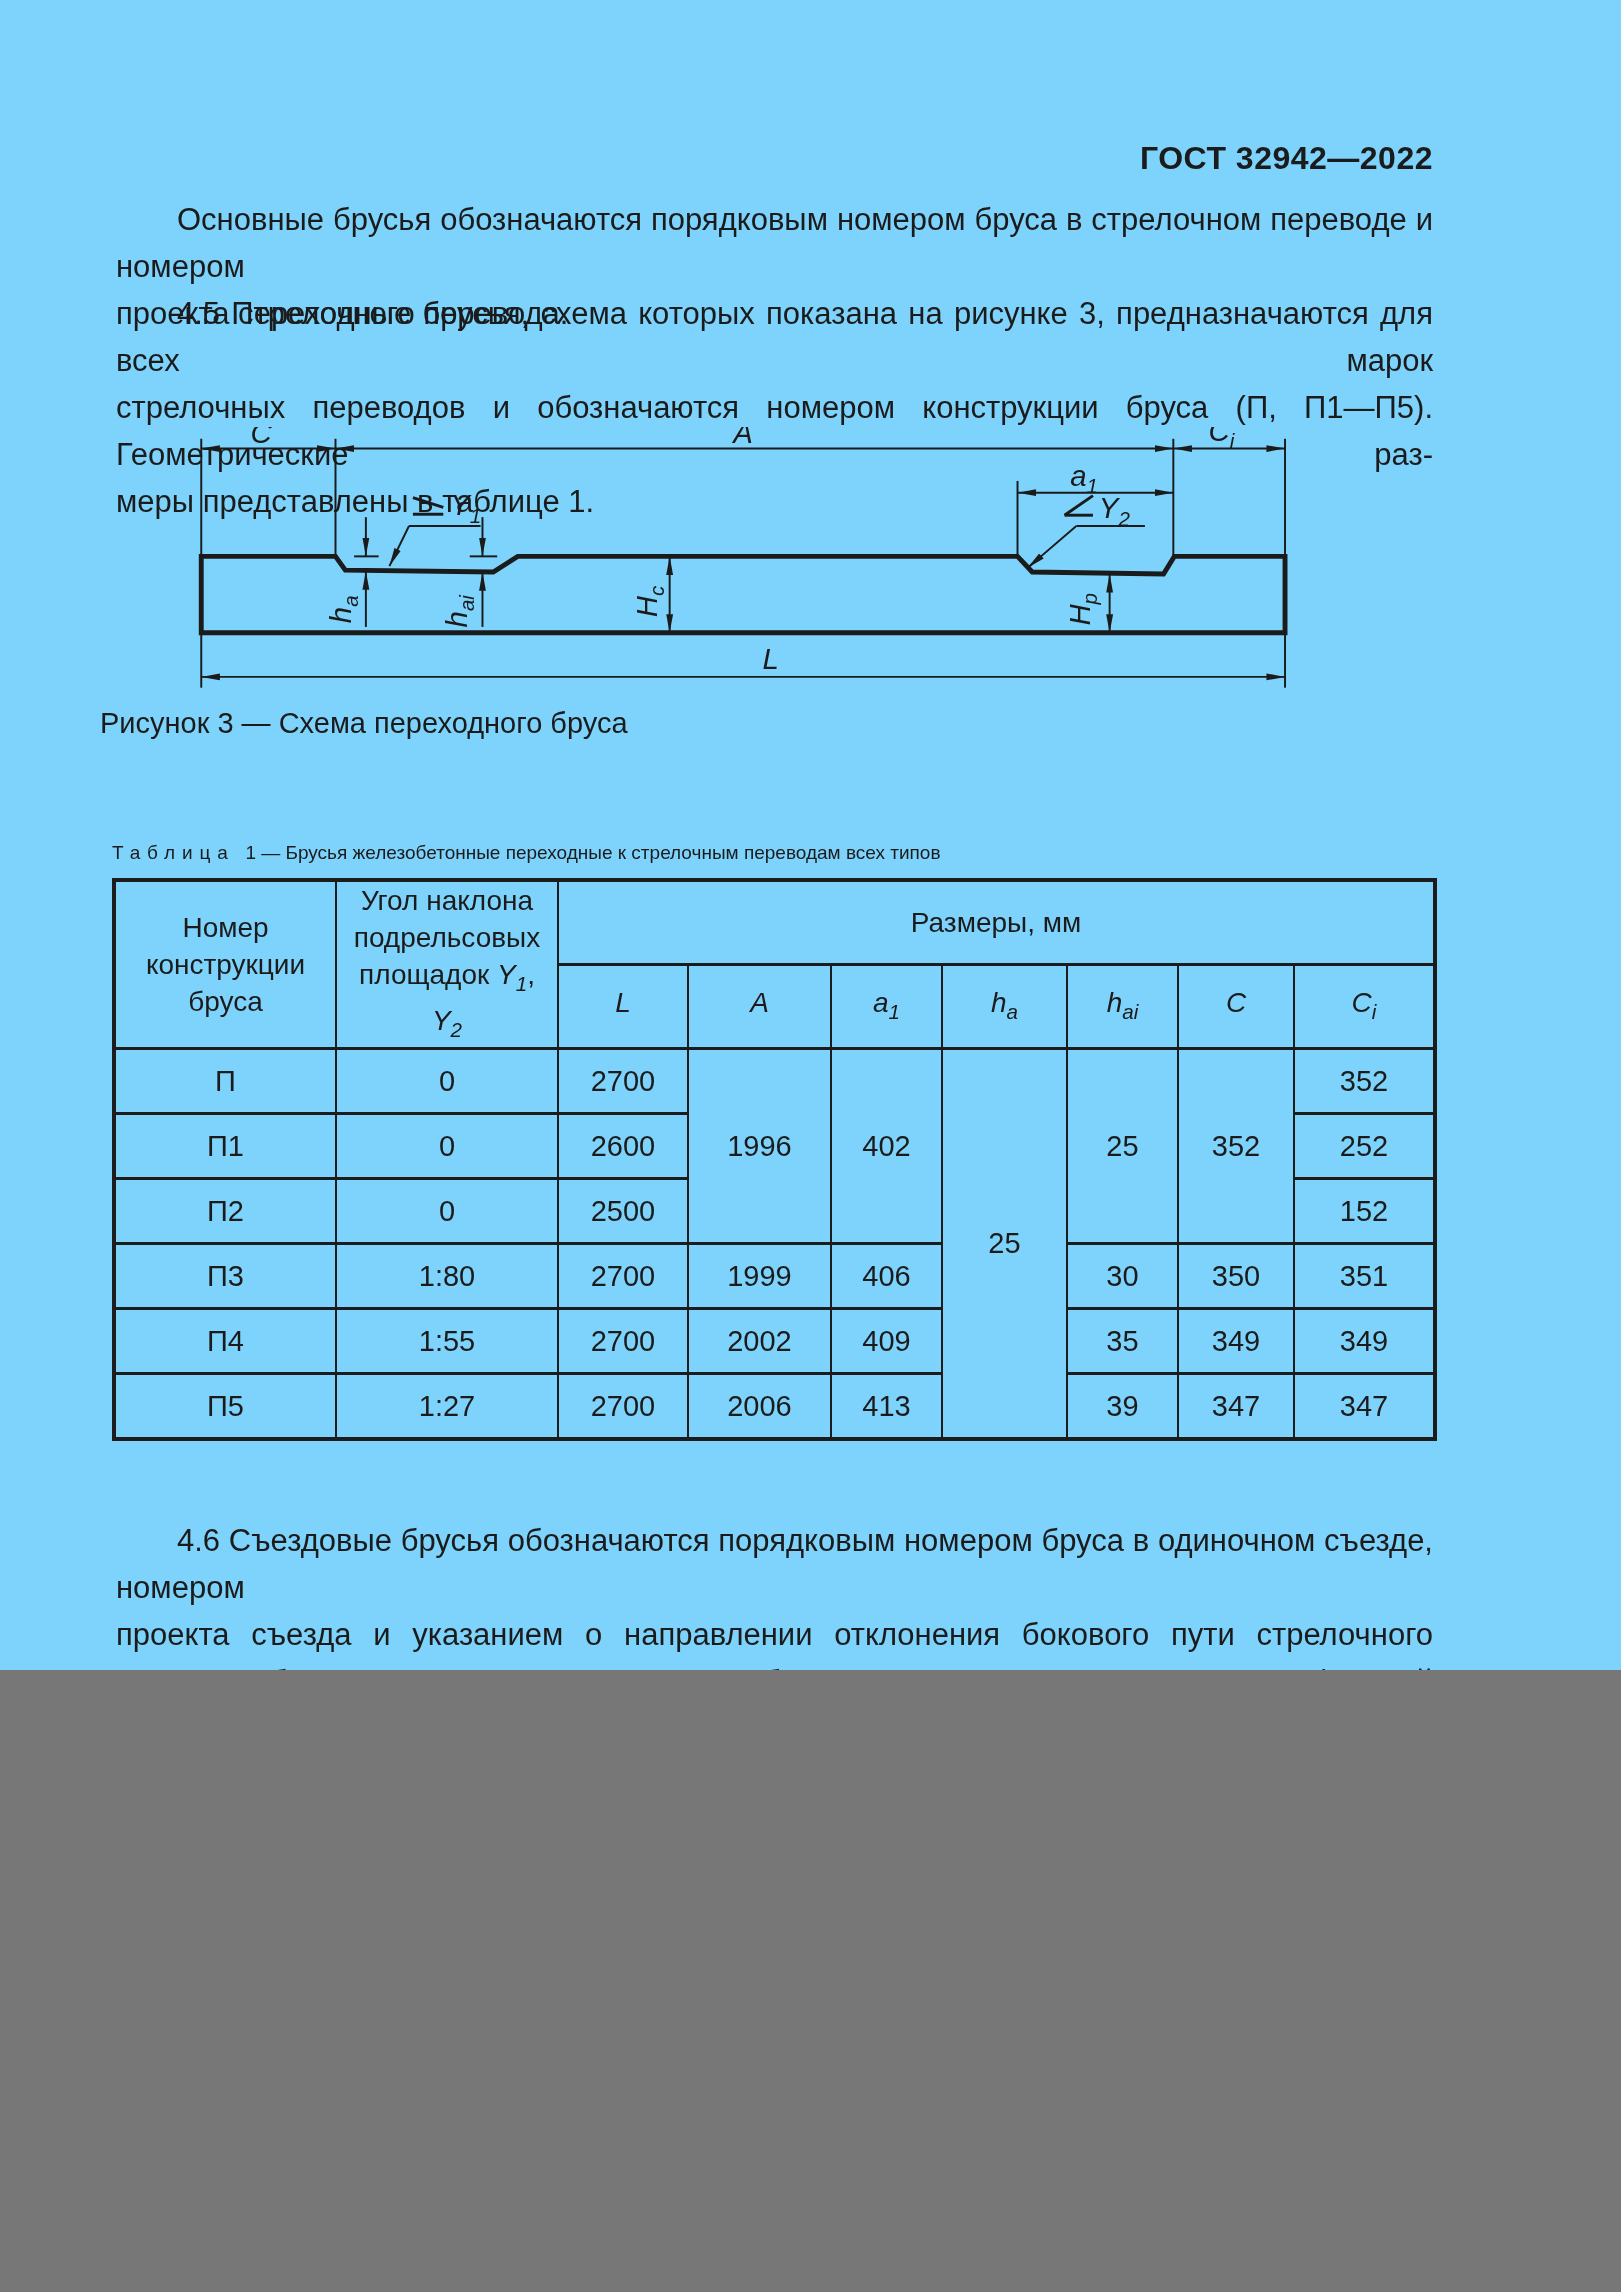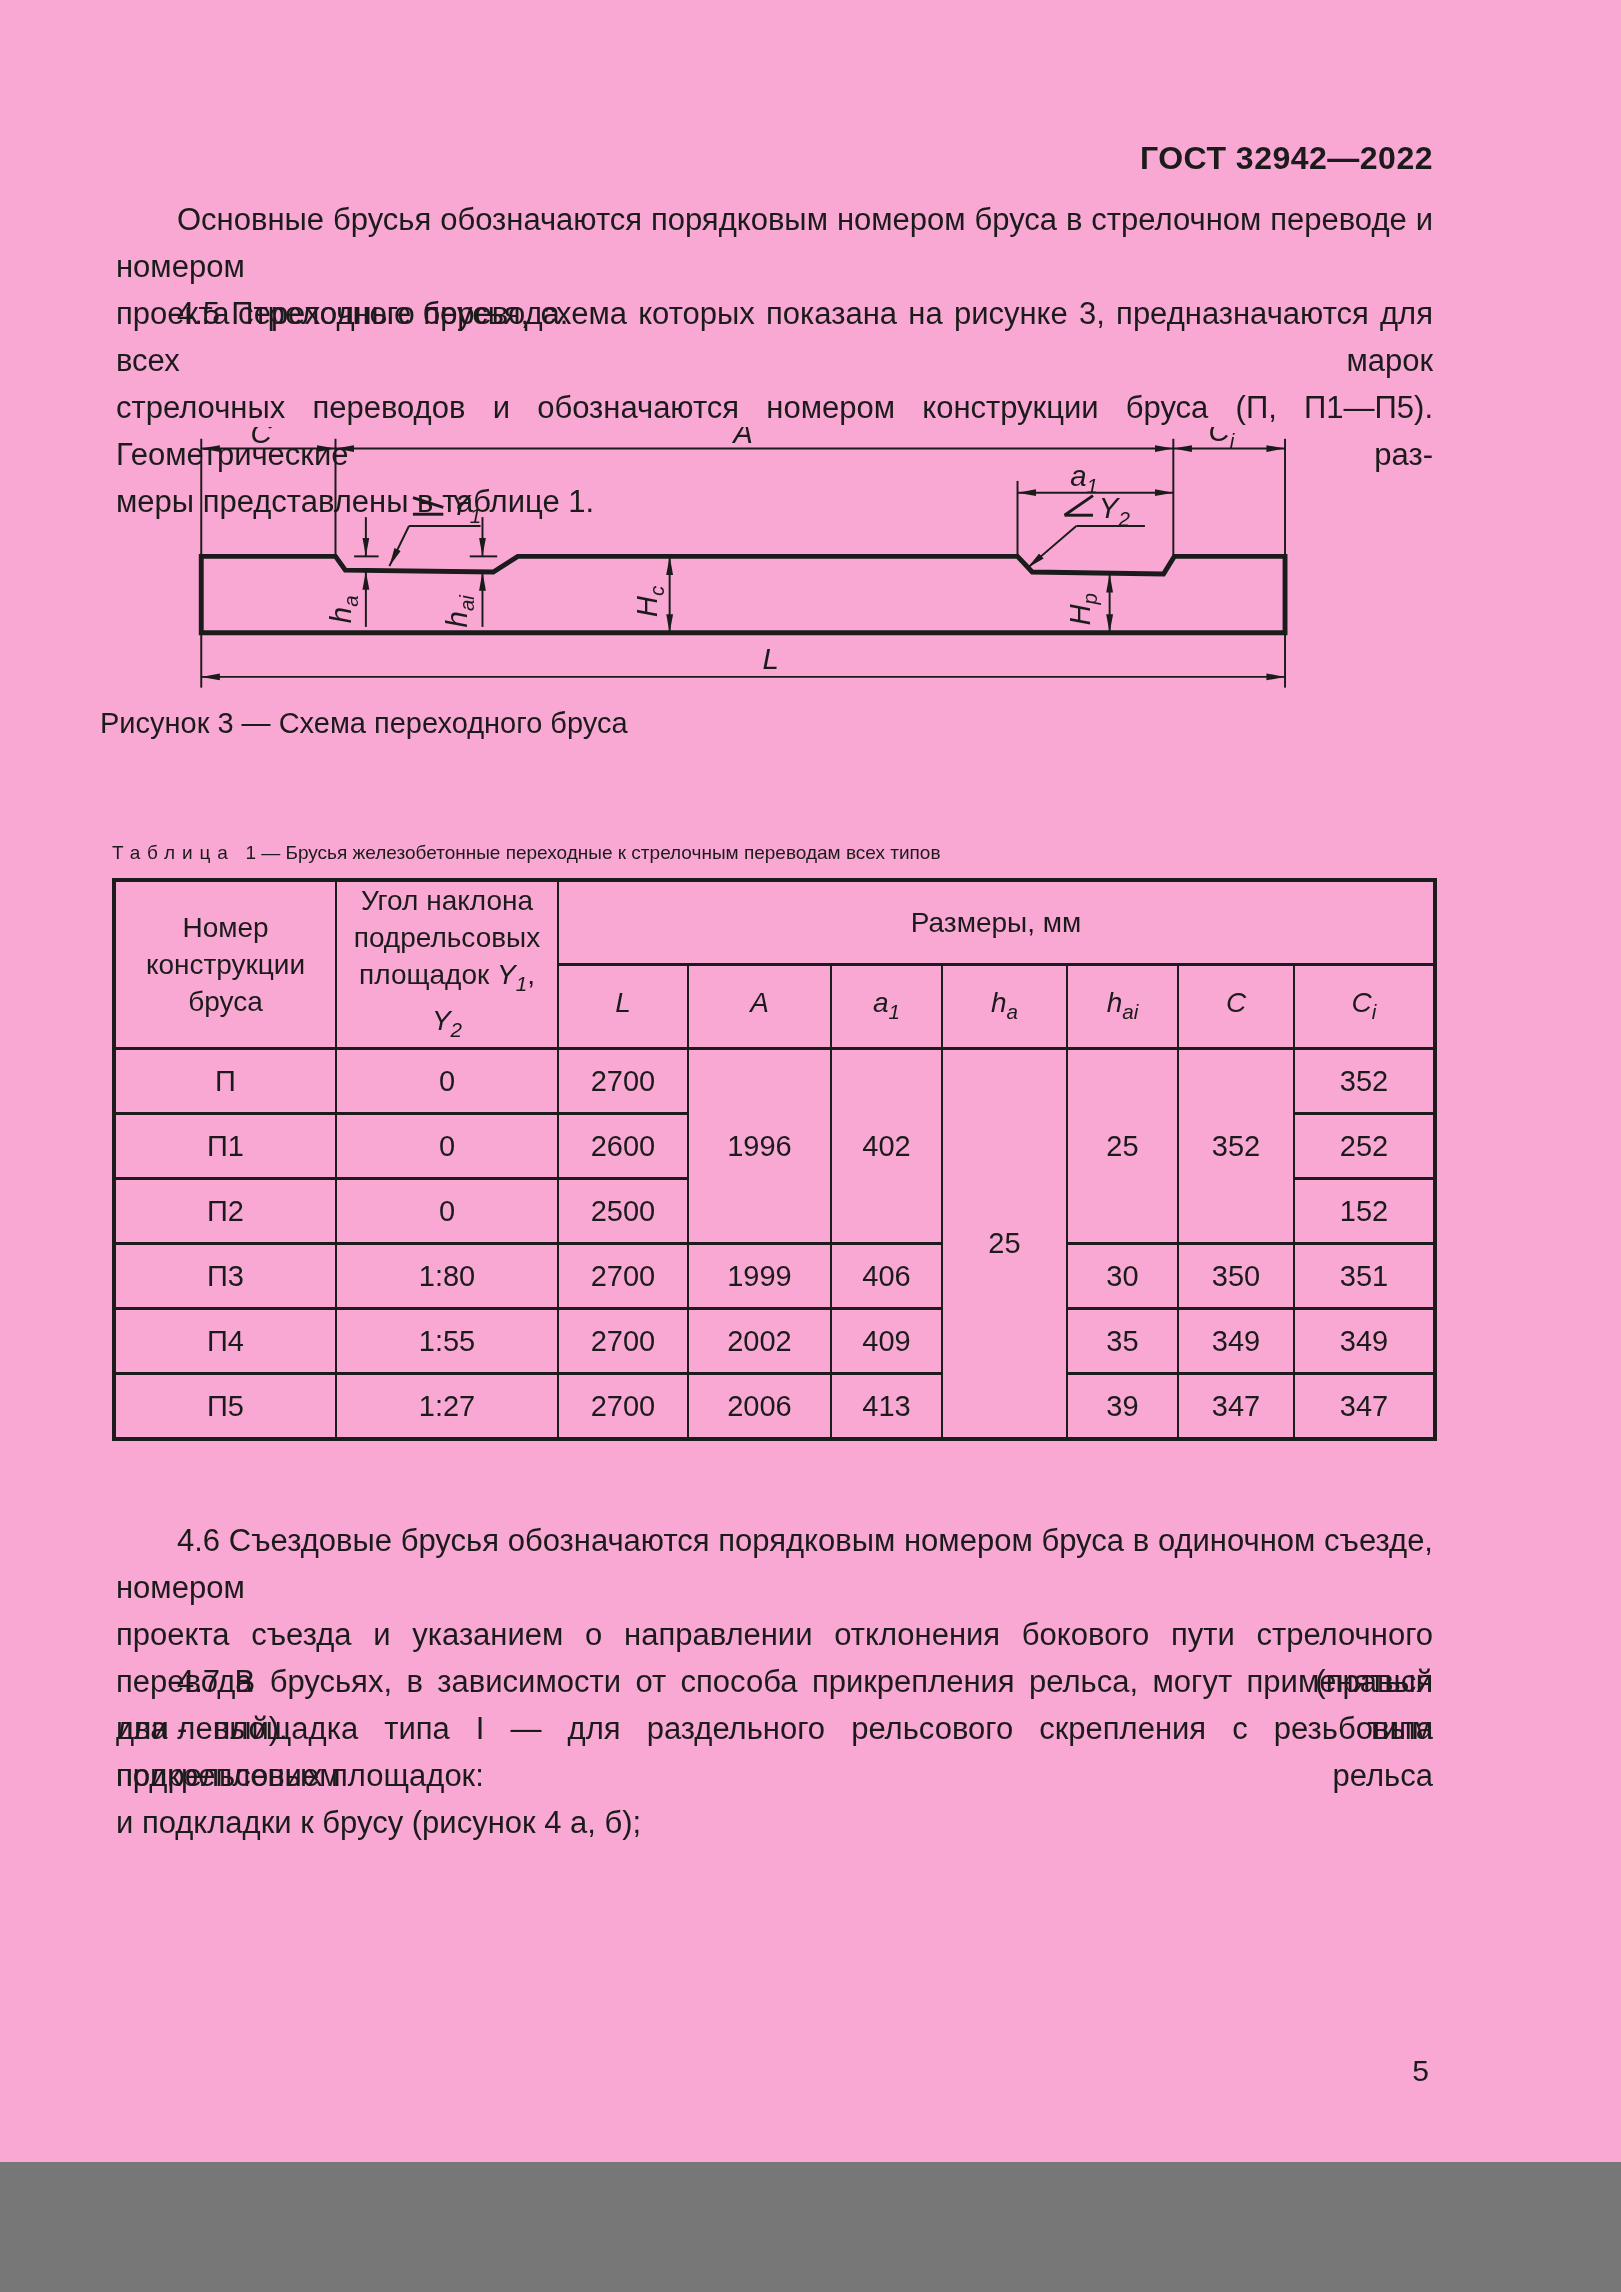--- a/index.html
+++ b/index.html
@@ -1,19 +1,19 @@
 <!DOCTYPE html>
 <html><head>
 <meta charset="utf-8">
 <style>
   html,body{margin:0;padding:0;background:#777;}
   .page{
     position:relative;
-    width:1621px;height:2162px;
-    background:#f9a8d4;
+    width:1621px;height:1670px;
+    background:#7dd3fc;
     font-family:"Liberation Sans", sans-serif;
     color:#1b1b1b;
     overflow:hidden;
   }
   .gost-header{
     position:absolute;top:140px;right:188px;
     font-size:32px;font-weight:bold;letter-spacing:0.5px;
   }
   .para{
     position:absolute;left:116px;width:1317px;

